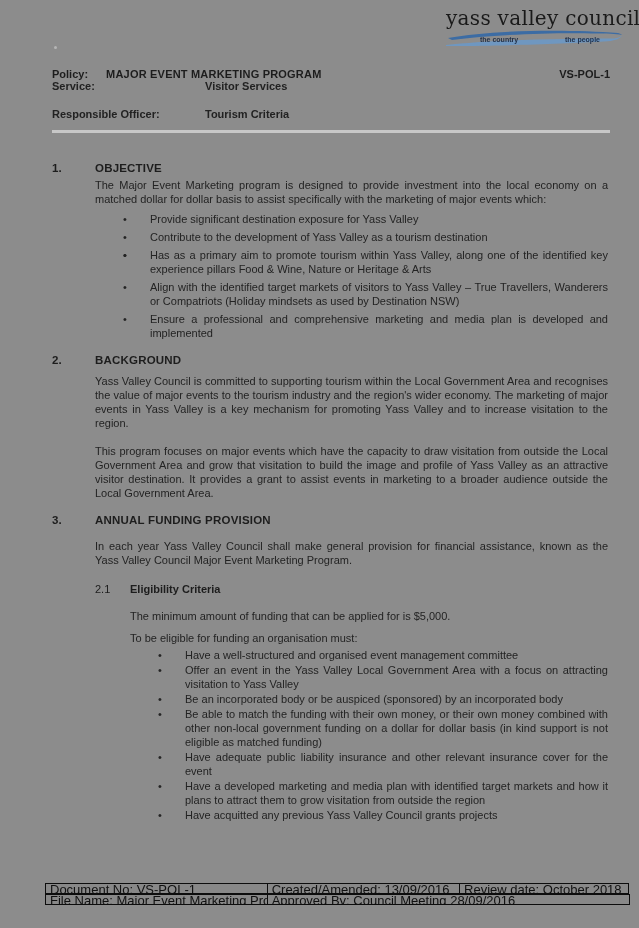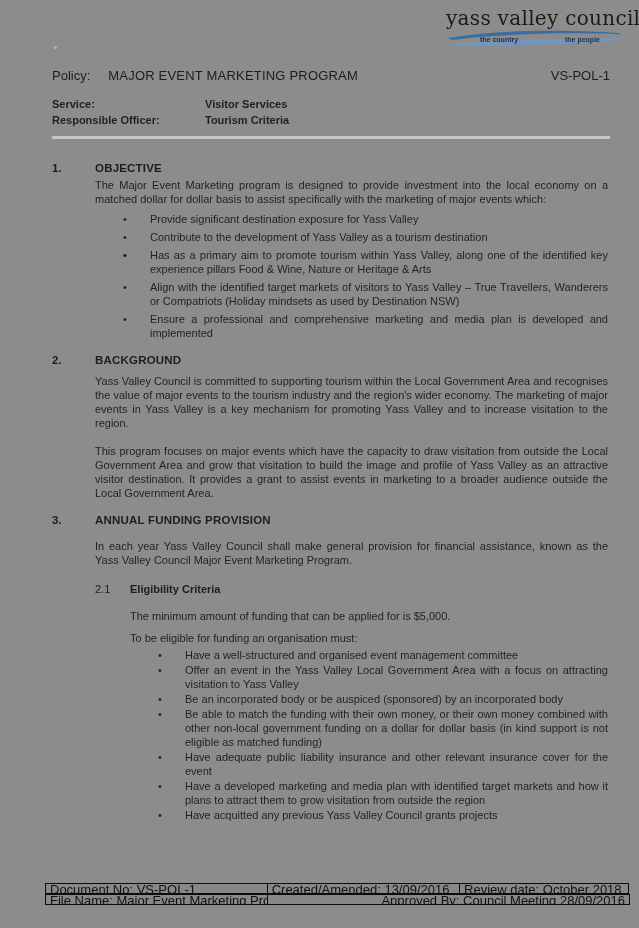--- a/index.html
+++ b/index.html
@@ -20,26 +20,26 @@
     position:absolute; top:7px; left:34px; width:120px;
     display:flex; justify-content:space-between;
     font-size:7px; line-height:8px; color:#23324a; font-weight:bold;
   }
 
   
   .speck { position:absolute; left:54px; top:46px; width:3px; height:3px; background:#b5b5b5; border-radius:50%; }
 
   
   .doc-header { position:absolute; top:68px; left:52px; right:37px; }
-  .policy-row { display:flex; align-items:flex-start; font-weight:normal; font-size:13px; color:#1d1d1d; }
+  .policy-row { display:flex; align-items:flex-start; font-weight:bold; font-size:11px; color:#1d1d1d; }
   .policy-title { margin-left:18px; letter-spacing:0.2px; }
   .policy-code { margin-left:auto; }
   .meta-row { display:flex; font-weight:bold; font-size:11px; color:#222; }
-  .meta-row.first { margin-top:15px; }
-  .meta-row.second { margin-top:4px; }
+  .meta-row.first { }
+  .meta-row.second { margin-top:16px; }
   .meta-label { width:153px; flex:none; }
   .rule { margin-top:10px; height:3px; background:#c7c7c7; }
 
   
   .content { position:absolute; top:162px; left:0; right:0; }
   .section { position:relative; }
   .sec-num { position:absolute; left:52px; top:0; font-weight:bold; font-size:11.5px; color:#1d1d1d; }
   .sec-head { margin-left:95px; font-weight:bold; font-size:11.5px; color:#1d1d1d; letter-spacing:0.2px; }
   .sec-body { margin-left:95px; margin-right:39px; font-size:11px; line-height:14px; text-align:justify; }
   .para { margin:0; }
@@ -63,21 +63,21 @@
   .ft-row { display:flex; }
   .ft-row + .ft-row { margin-top:-1px; }
   .ft-cell {
     box-sizing:border-box; border:1px solid #0d0d0d; background:#888;
     padding:1px 4px 1px 4px; height:11px; overflow:hidden; white-space:nowrap;
   }
   .ft-cell + .ft-cell { margin-left:-1px; }
   .r1 .ft-cell { border-bottom-width:2px; height:12px; }
   .w38 { width:38%; } .w33 { width:33%; } .w29 { width:29%; }
   .w19 { width:19%; } .w18 { width:18%; } .w33b { width:33%; } .w30 { width:30%; }
-  .w62 { width:62%;text-align:right; }
+  .w62 { width:62%; }
 </style>
 </head>
 <body>
 
 <div class="page">
 
   <div class="logo">
     <div class="logo-title">yass valley council</div>
     <div class="logo-swoosh">
       <svg width="176" height="20" viewBox="0 0 176 20">

